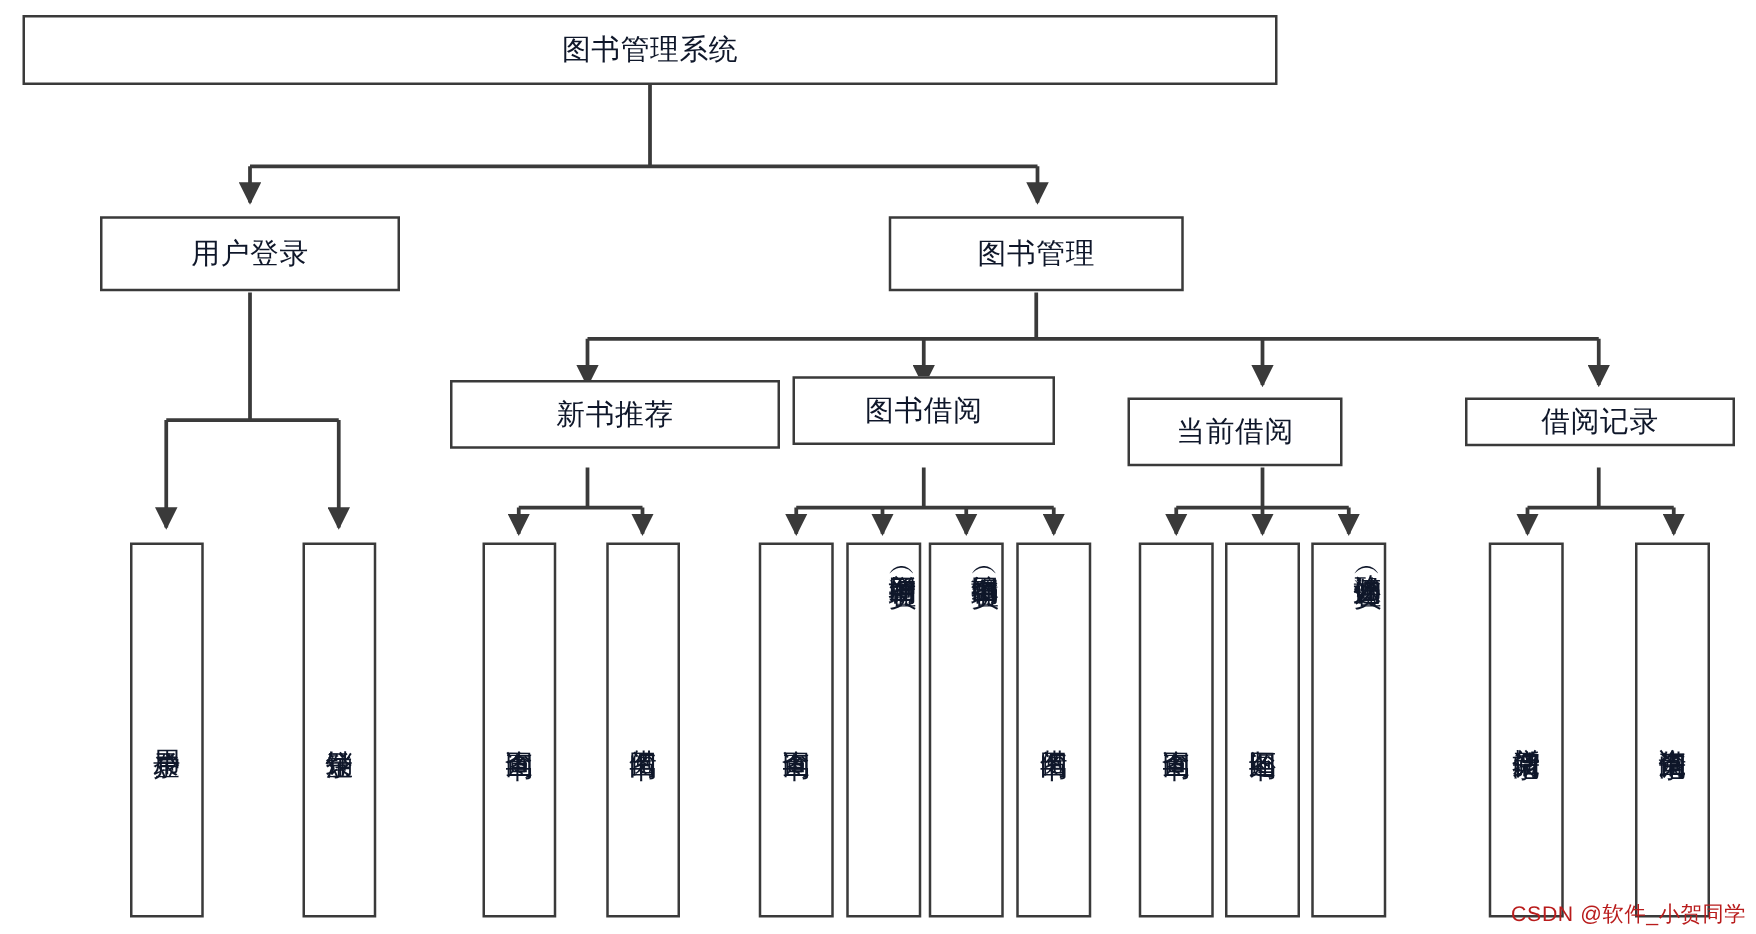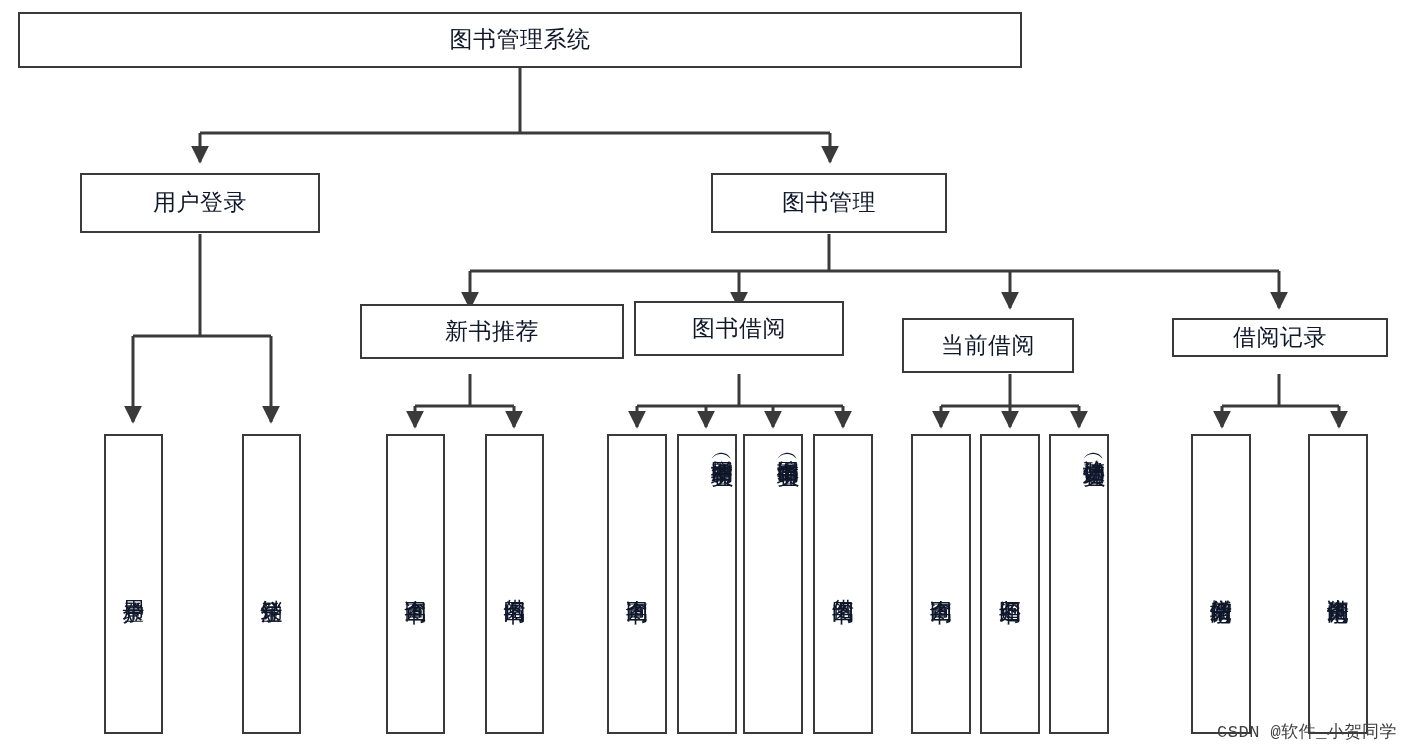--- a/index.html
+++ b/index.html
@@ -56,24 +56,23 @@
   .node-v.center-v {
     align-items: center;
     justify-content: center;
     padding-top: 0;
   }
   #watermark {
     position: absolute;
     right: 8px;
     bottom: 4px;
     font-size: 17px;
-    color: #404040;
+    color: #b91c1c;
     white-space: nowrap;
     letter-spacing: 0.5px;
-    font-family: Liberation Mono, monospace;
   }
 </style>
 </head>
 <body>
 
 <div id="diagram-canvas">
 
   <svg id="edge-layer" viewBox="0 0 1405 747" xmlns="http://www.w3.org/2000/svg">
     <defs>
       <marker id="arrow" viewBox="0 0 10 10" refX="9" refY="5" markerWidth="6" markerHeight="6" orient="auto-start-reverse">

